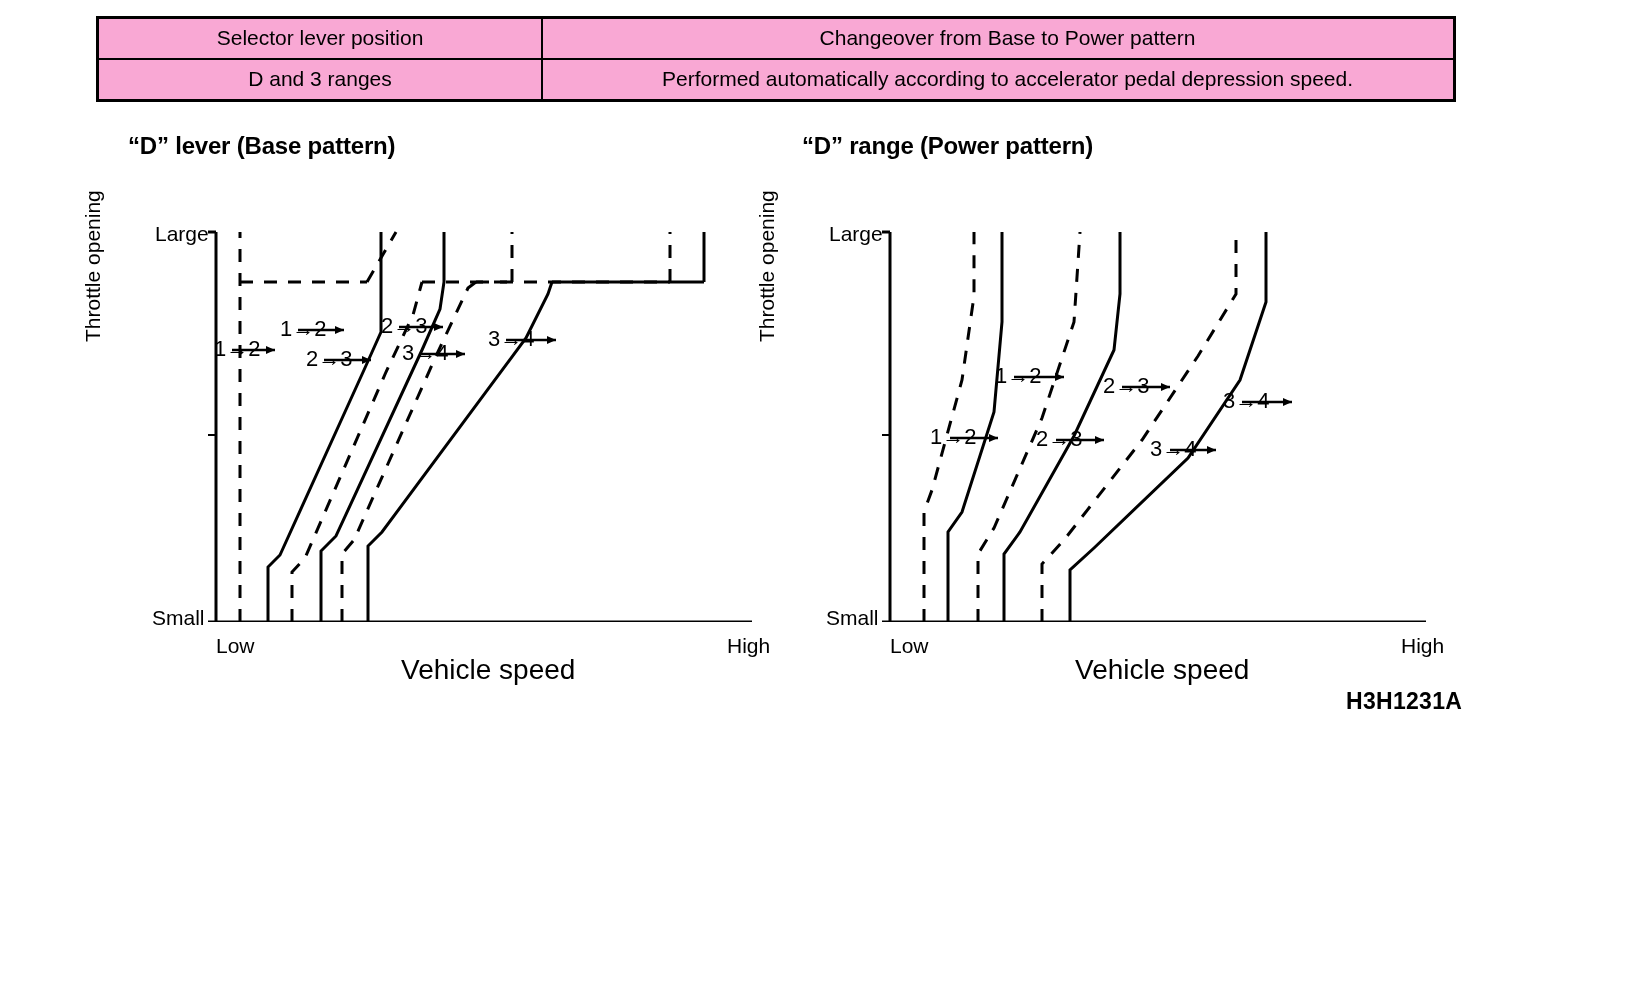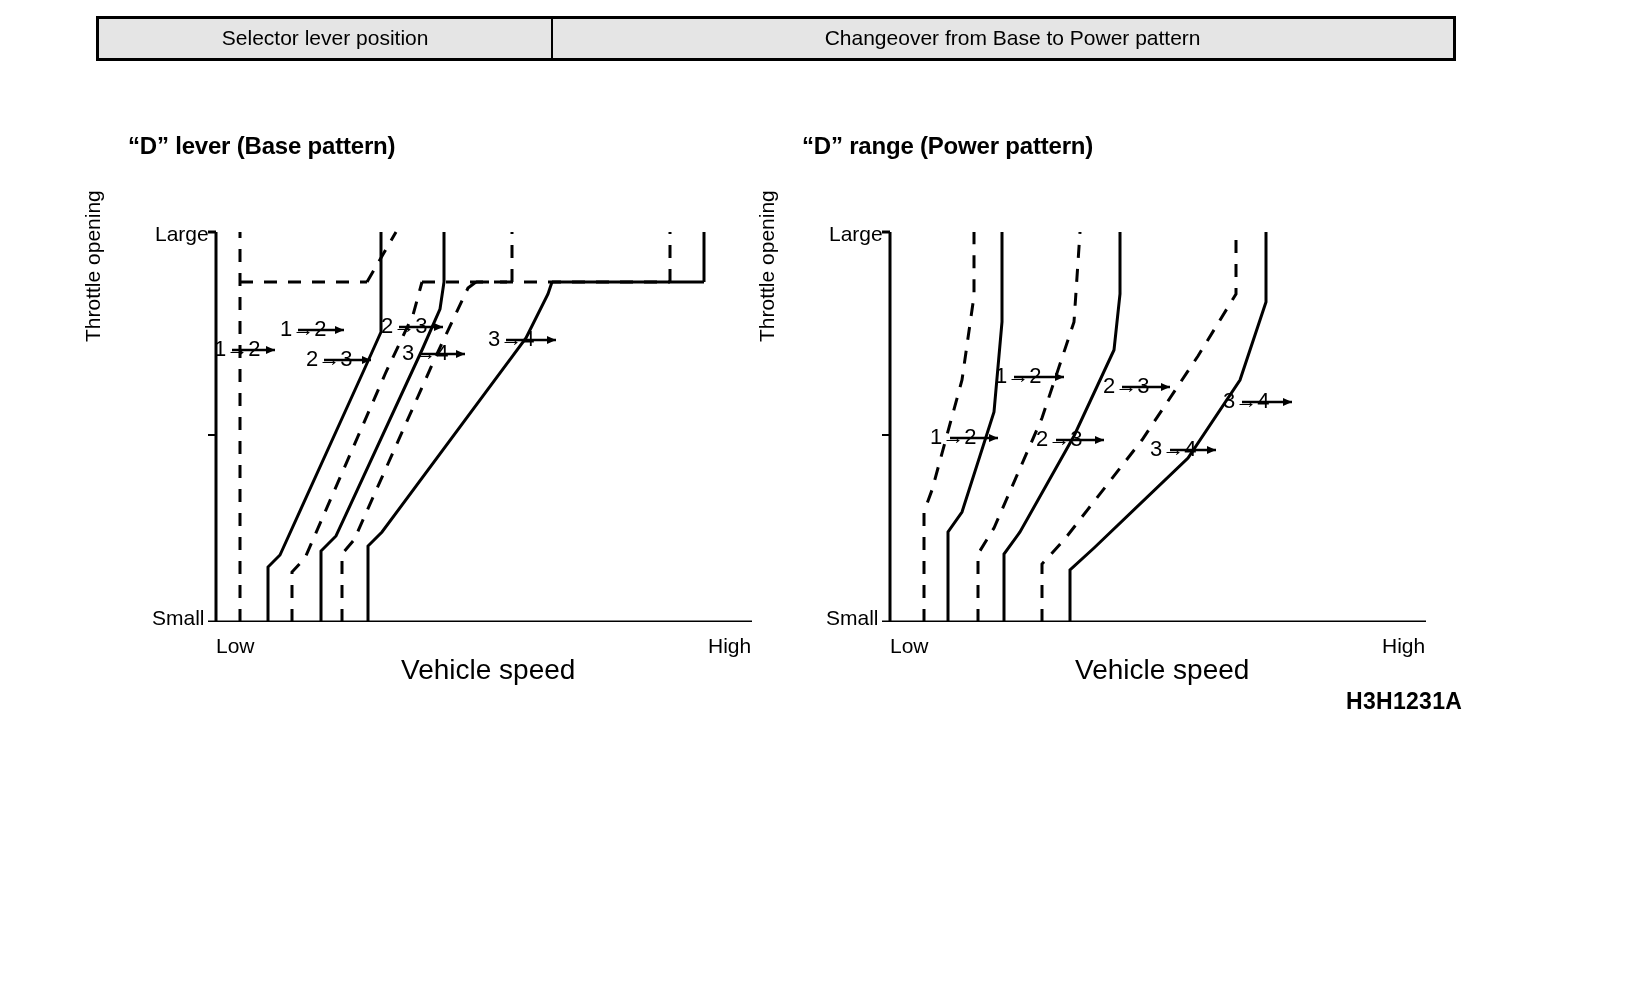--- a/index.html
+++ b/index.html
@@ -17,21 +17,21 @@
   }
 
   
   #spec-table {
     position: absolute;
     left: 96px;
     top: 16px;
     width: 1360px;
     border-collapse: collapse;
     border: 3px solid #000;
-    background: #e5e5e5;
+    background: #f9a8d4;
   }
   #spec-table td {
     border: 2px solid #000;
     text-align: center;
     font-size: 21px;
     padding: 7px 6px 8px 6px;
     line-height: 1.15;
     white-space: nowrap;
   }
   #spec-table td.col-a { width: 455px; }
@@ -66,21 +66,21 @@
 
   
   .ax-label {
     position: absolute;
     font-size: 21px;
     white-space: nowrap;
   }
   .lbl-large { left: 27px;  top: 50px;  }
   .lbl-small { left: 24px;  top: 434px; }
   .lbl-low   { left: 88px;  top: 462px; }
-  .lbl-high  { left: 580px; top: 462px; }
+  .lbl-high  { left: 599px; top: 462px; }
   .lbl-xaxis {
     position: absolute;
     left: 273px;
     top: 482px;
     font-size: 28px;
     white-space: nowrap;
   }
   .lbl-yaxis {
     position: absolute;
     left: -47px;
@@ -112,20 +112,24 @@
   }
 </style>
 </head>
 <body>
 
 <table id="spec-table">
   <tbody>
     <tr>
       <td class="col-a">Selector lever position</td>
       <td class="col-b">Changeover from Base to Power pattern</td>
+    </tr>
+    <tr>
+      <td class="col-a">D and 3 ranges</td>
+      <td class="col-b">Performed automatically according to accelerator pedal depression speed.</td>
     </tr>
   </tbody>
 </table>
 
 <div class="chart-block" id="chart-base">
 
   <div class="chart-title">“D” lever (Base pattern)</div>
 
   <div class="plot-wrap">
 

